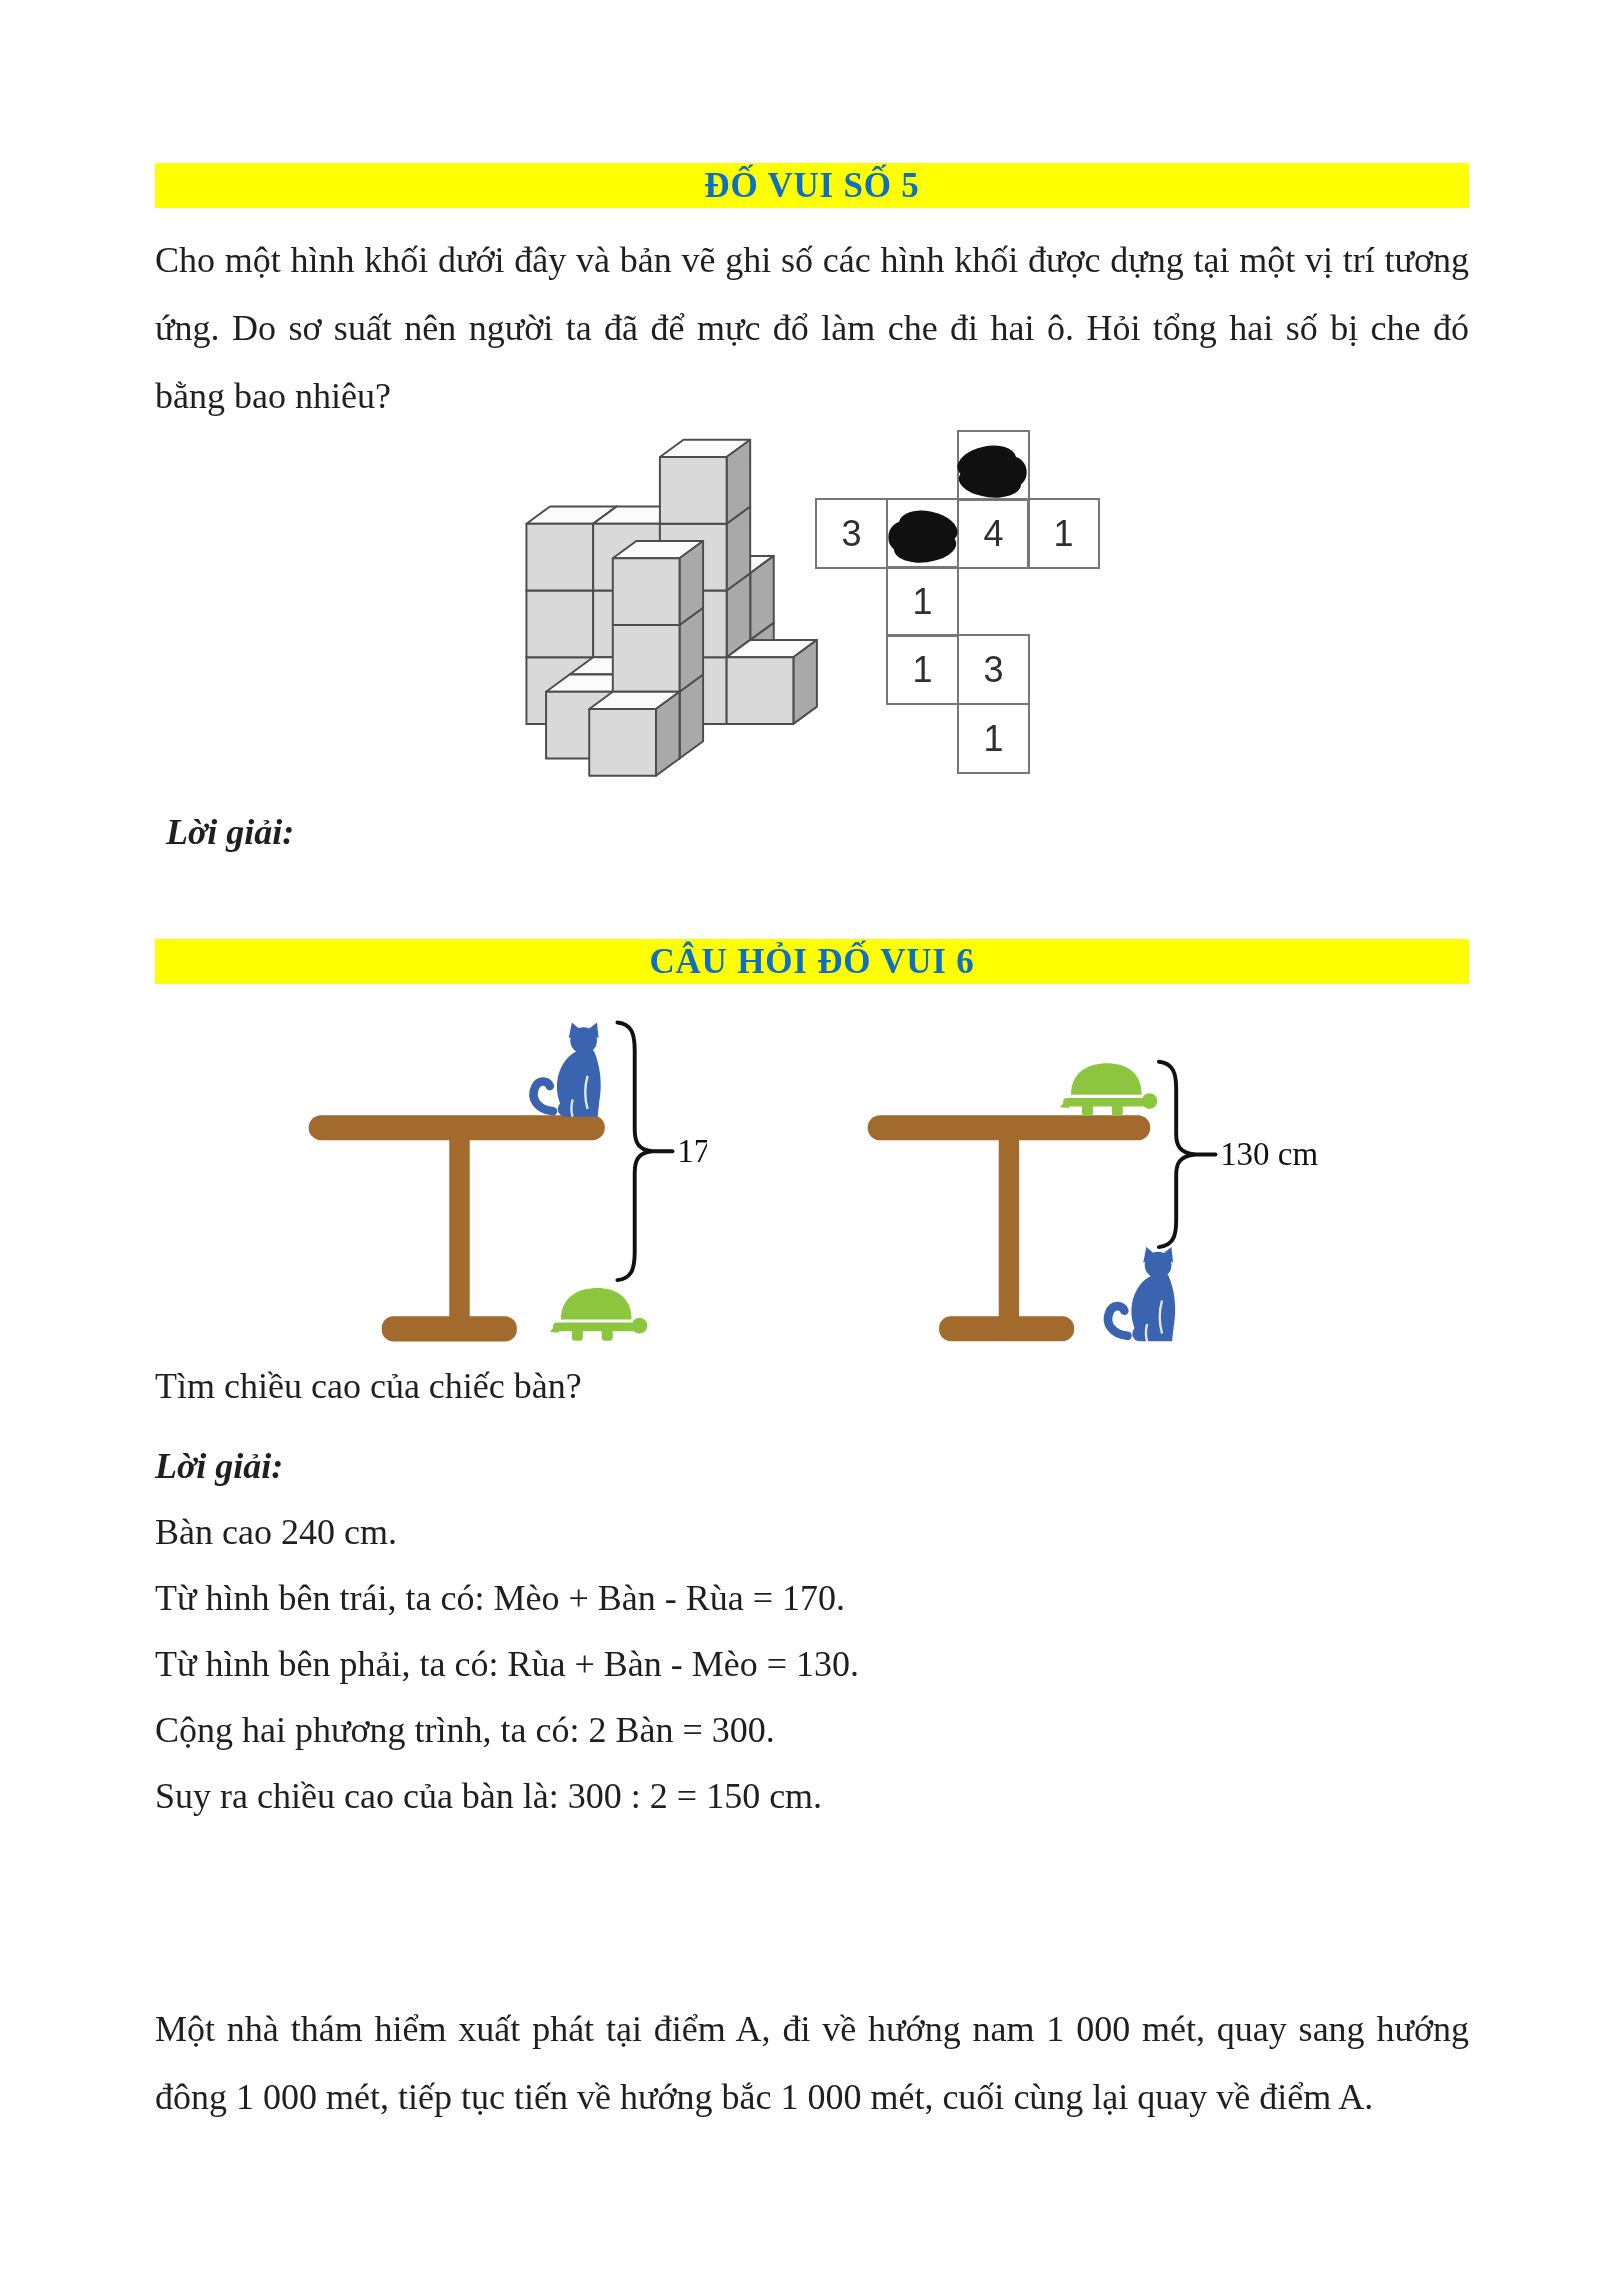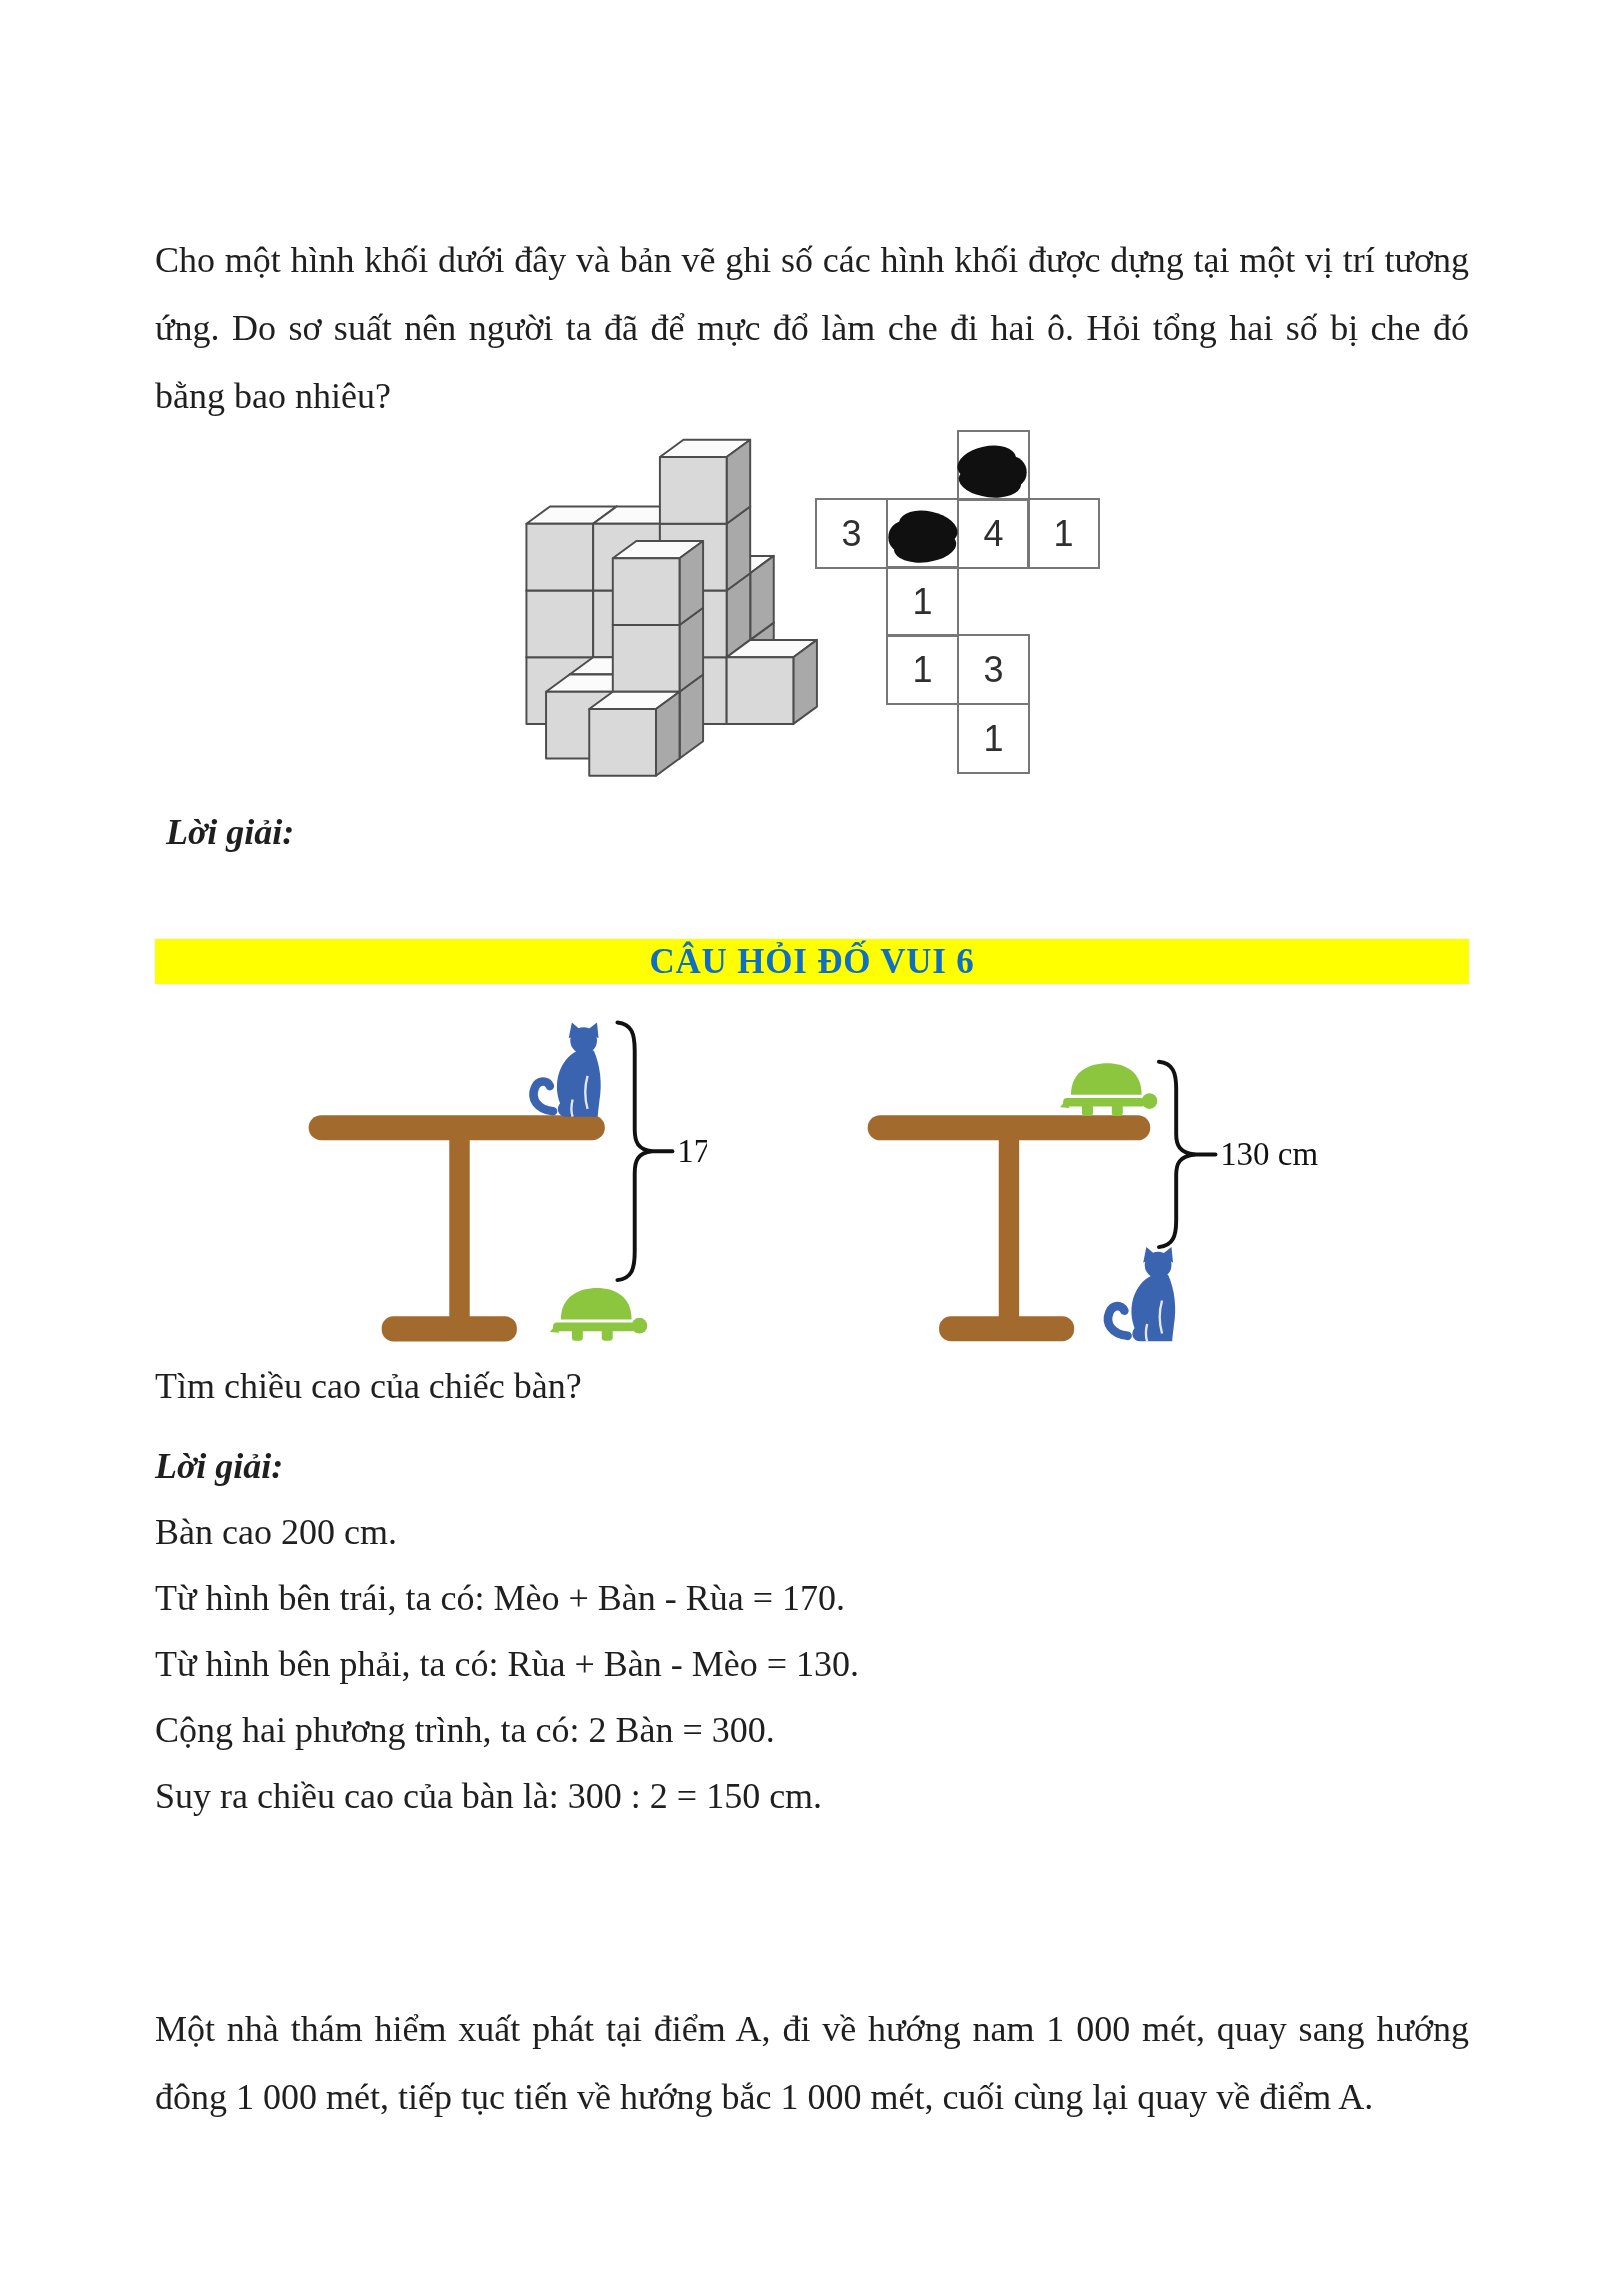--- a/index.html
+++ b/index.html
@@ -46,20 +46,23 @@
         <path class="turtle-fill" d="M14 46 C14 16 38 6 60 6 C82 6 104 16 104 46 L14 46 Z"></path>
         <rect class="turtle-fill" x="4" y="50" width="104" height="11" rx="5"></rect>
         <circle class="turtle-fill" cx="114" cy="54" r="10"></circle>
         <rect class="turtle-fill" x="28" y="58" width="14" height="15" rx="4"></rect>
         <rect class="turtle-fill" x="66" y="58" width="14" height="15" rx="4"></rect>
         <polygon class="turtle-fill" points="8,52 0,62 12,63"></polygon>
       </g>
     </defs>
   </svg>
 
+  <div class="banner" style="top:163px">
+    <span>ĐỐ VUI SỐ 5</span>
+  </div>
 
   <div class="para" style="top:226px">Cho một hình khối dưới đây và bản vẽ ghi số các hình khối được dựng tại một vị trí tương ứng. Do sơ suất nên người ta đã để mực đổ làm che đi hai ô. Hỏi tổng hai số bị che đó bằng bao nhiêu?</div>
 
   <div class="fig" style="left:495px;top:424px;width:636px;height:369px">
     <svg id="cube-pile" width="636" height="369" viewBox="0 0 810 470" style="position:absolute;left:0;top:0">
         <polygon points="240,275 270,253 355,253 325,275" fill="#fbfbfb" stroke="#4d4d4d" stroke-width="2.5" stroke-linejoin="round"></polygon>
         <polygon points="325,360 325,275 355,253 355,338" fill="#a9a9a9" stroke="#4d4d4d" stroke-width="2.5" stroke-linejoin="round"></polygon>
         <polygon points="240,360 240,275 325,275 325,360" fill="#d9d9d9" stroke="#4d4d4d" stroke-width="2.5" stroke-linejoin="round"></polygon>
         <polygon points="240,190 270,168 355,168 325,190" fill="#fbfbfb" stroke="#4d4d4d" stroke-width="2.5" stroke-linejoin="round"></polygon>
         <polygon points="325,275 325,190 355,168 355,253" fill="#a9a9a9" stroke="#4d4d4d" stroke-width="2.5" stroke-linejoin="round"></polygon>
@@ -185,21 +188,21 @@
     <rect class="table-fill" x="116" y="396" width="172" height="32" rx="15"></rect>
     <use href="#turtle-shape" transform="translate(270,68)"></use>
     <use href="#cat-shape" transform="translate(320,304)"></use>
     <path class="brace" d="M396 72 C414 74 418 86 418 106 L418 164 C418 178 422 188 442 190 C422 192 418 202 418 216 L418 274 C418 294 414 306 396 308"></path>
     <path class="brace" d="M442 190 L468 190"></path>
     <text class="dim-label" x="474" y="204">130 cm</text>
   </svg>
 
   <div class="tline" style="top:1352px">Tìm chiều cao của chiếc bàn?</div>
   <div class="tline bold" style="top:1432px">Lời giải:</div>
-  <div class="tline" style="top:1498px">Bàn cao 200 cm.</div>
+  <div class="tline" style="top:1498px">Bàn cao 240 cm.</div>
   <div class="tline" style="top:1564px">Từ hình bên trái, ta có: Mèo + Bàn - Rùa = 170.</div>
   <div class="tline" style="top:1630px">Từ hình bên phải, ta có: Rùa + Bàn - Mèo = 130.</div>
   <div class="tline" style="top:1696px">Cộng hai phương trình, ta có: 2 Bàn = 300.</div>
   <div class="tline" style="top:1762px">Suy ra chiều cao của bàn là: 300 : 2 = 150 cm.</div>
 
 
   <div class="para" style="top:1995px">Một nhà thám hiểm xuất phát tại điểm A, đi về hướng nam 1 000 mét, quay sang hướng đông 1 000 mét, tiếp tục tiến về hướng bắc 1 000 mét, cuối cùng lại quay về điểm A.</div>
 
 </div>
 

